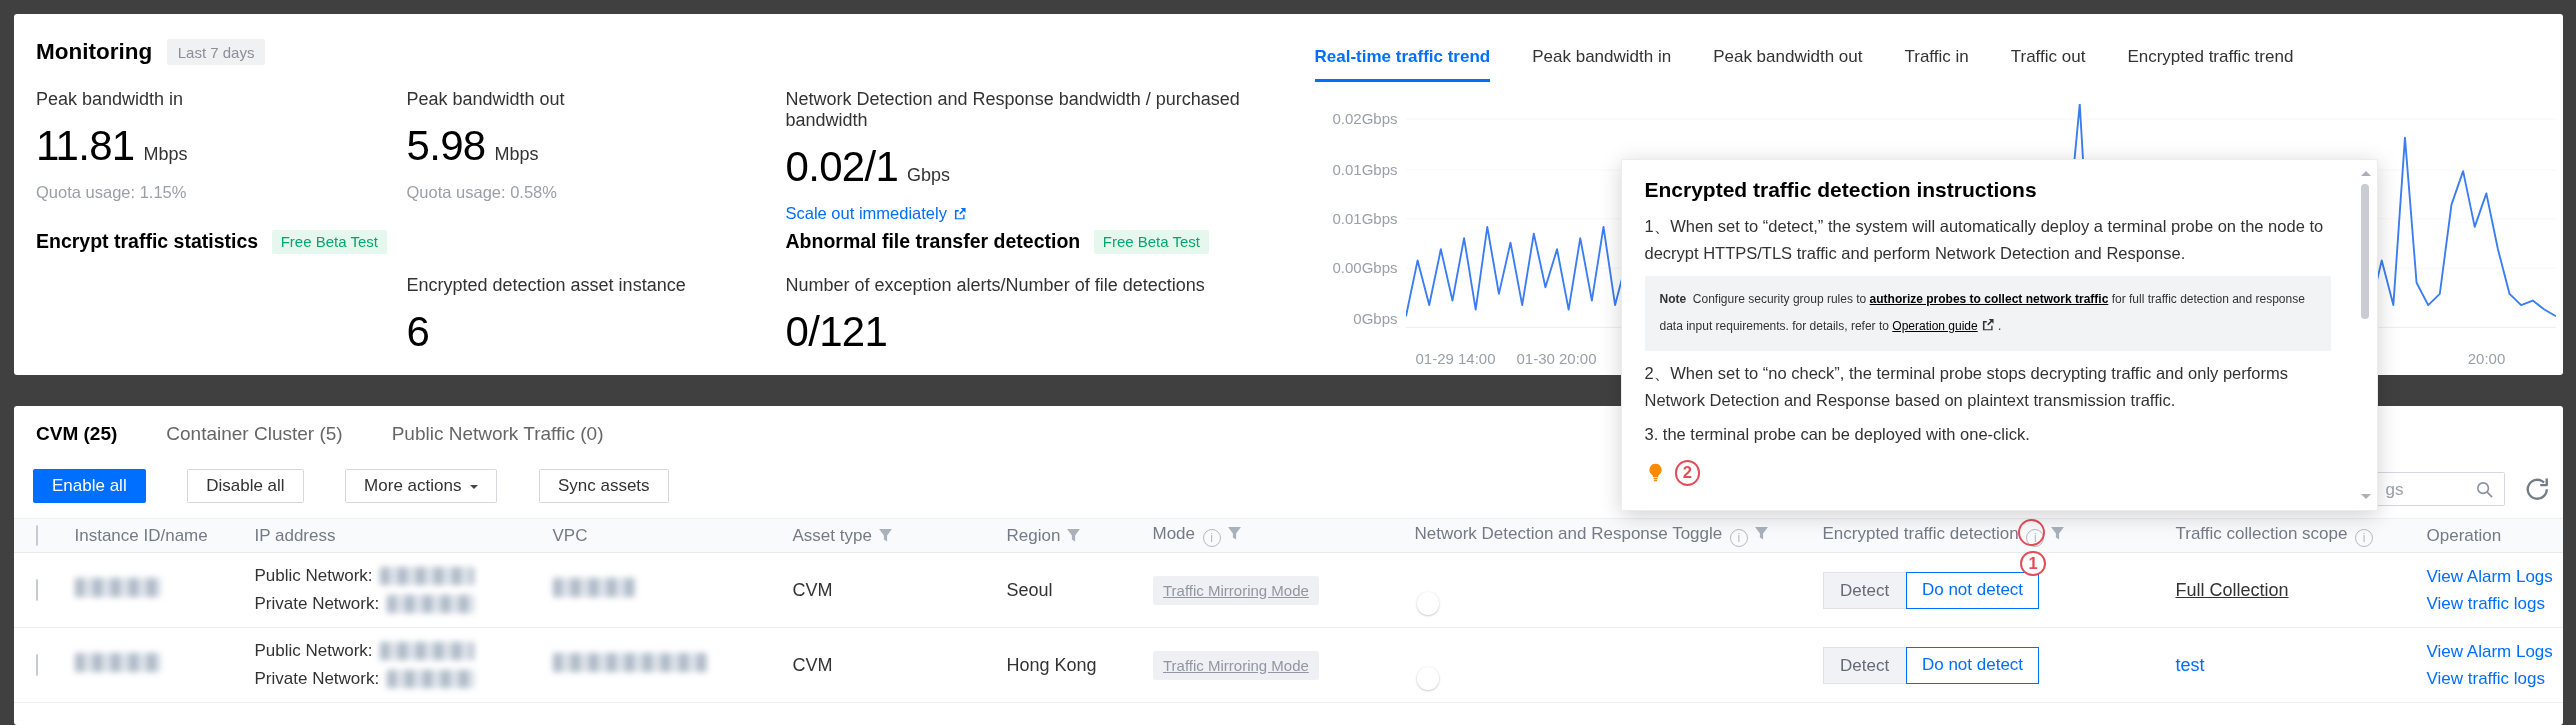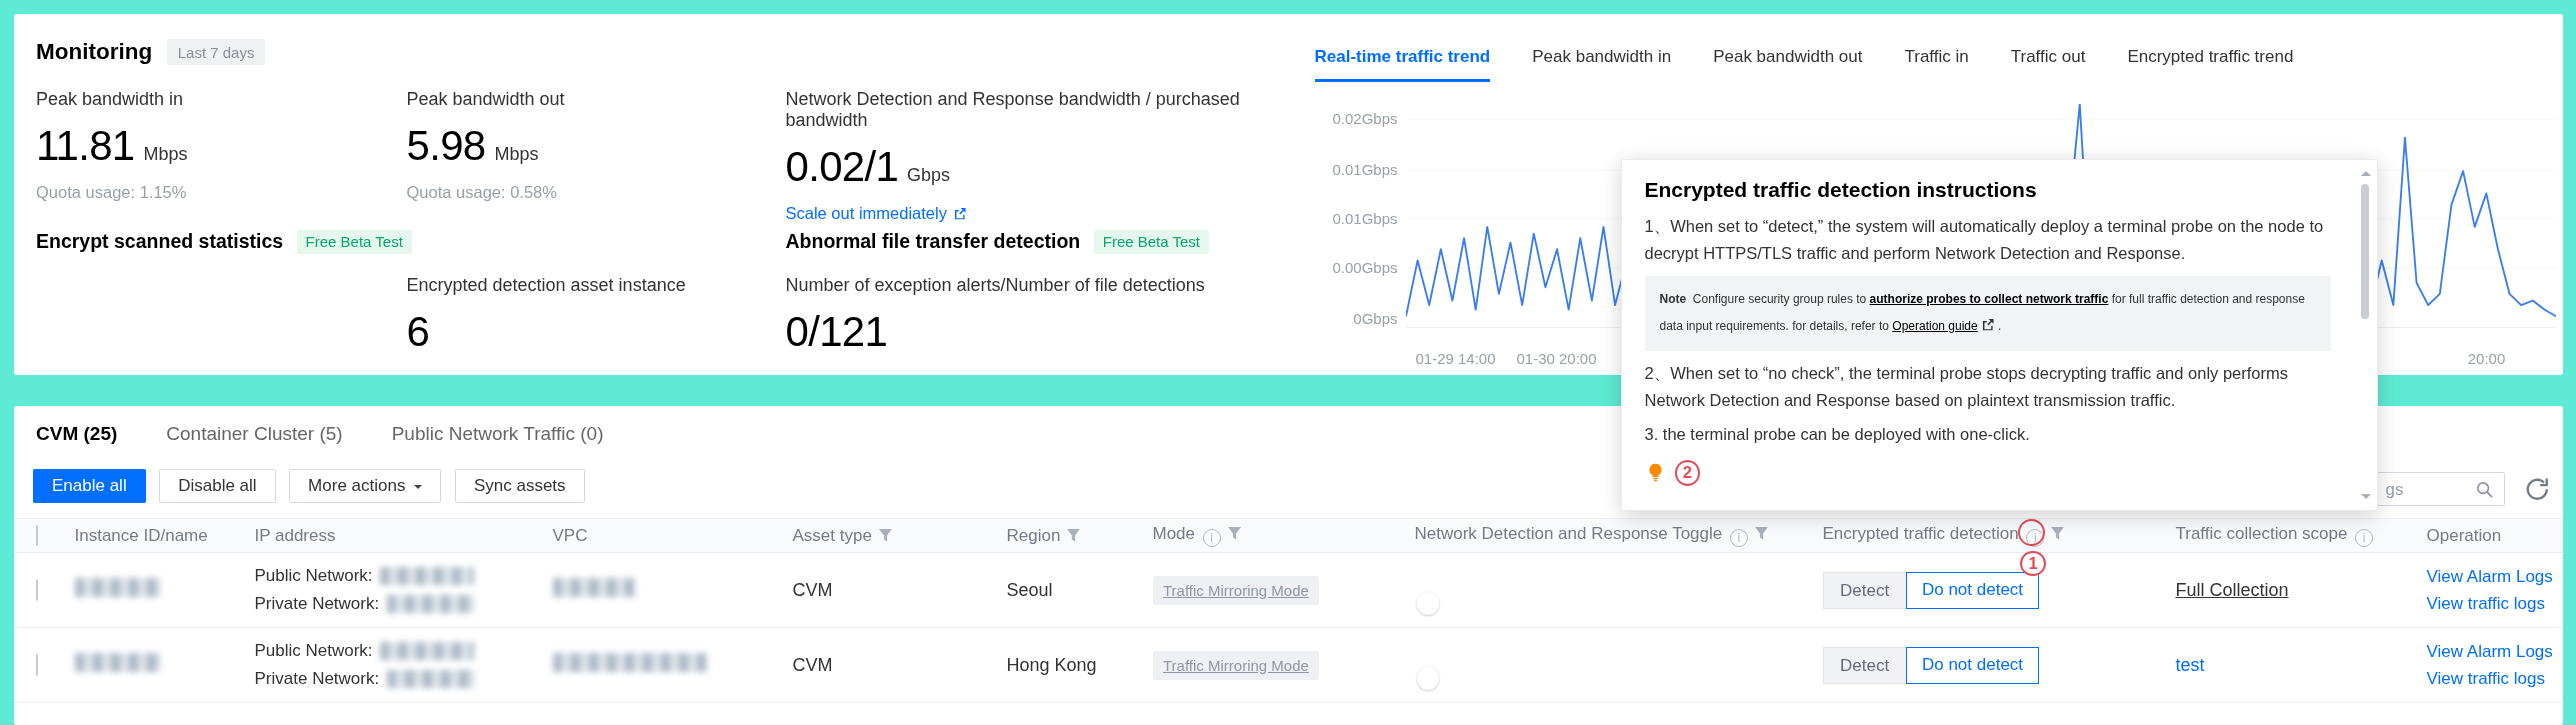--- a/index.html
+++ b/index.html
@@ -1,17 +1,17 @@
 <!DOCTYPE html>
 <html style="font-size:12px"><head>
 <meta charset="utf-8">
 <style>
   * { box-sizing: border-box; margin: 0; padding: 0; }
   body { font-family: "Liberation Sans", sans-serif; background:#eef0f4; }
-  #app { position:relative; width:2576px; height:725px; background:#5eead4; overflow:hidden; color:#333; }
+  #app { position:relative; width:2576px; height:725px; background:#404040; overflow:hidden; color:#333; }
   .card { position:absolute; background:#fff; border-radius:3px; }
   #top-card { left:13.5px; top:13.5px; width:2549px; height:361px; }
   #bottom-card { left:13.5px; top:406px; width:2549px; height:319px; }
 
   
   .mon-header { position:absolute; left:22.5px; top:25.5px; display:flex; align-items:center; gap:15px; }
   .mon-title { font-size:22.5px; font-weight:bold; color:#000; }
   .badge-gray { background:#f0f1f3; color:#8a8f99; font-size:15px; padding:4.5px 10.5px; border-radius:2.2px; }
   .badge-green { background:#e6f7ee; color:#00a870; font-size:15px; padding:3.7px 9px; border-radius:2.2px; white-space:nowrap; }
   .metric { position:absolute; width:360px; }
@@ -55,21 +55,21 @@
   .scroll-down { bottom:1.5px; border-top-color:#aab0ba; }
   .scroll-thumb { position:absolute; left:3px; top:19.5px; width:7.5px; height:135px; background:#c9ccd2; border-radius:3.7px; }
 
   
   .asset-tabs { position:absolute; left:22.5px; top:16.5px; display:flex; gap:49px; font-size:19px; color:#666; }
   .asset-tab { cursor:pointer; white-space:nowrap; }
   .asset-tab.active { color:#000; font-weight:bold; }
   .btn-row { position:absolute; left:19.5px; top:63px; display:flex; gap:13.5px; }
   .btn { height:34px; padding:0 18px; font-size:17px; display:inline-flex; align-items:center; border-radius:1.5px; cursor:pointer; white-space:nowrap; }
   .btn-primary { background:#006eff; color:#fff; border:0.7px solid #006eff; }
-  .btn-plain { background:#fff; color:#333; border:0.7px solid #d4d7dd; }
+  .btn-plain { background:#fff; color:#333; border:0.7px solid #d4d7dd;margin-left:28px; }
   .caret { width:0; height:0; border:4.5px solid transparent; border-top-color:#444; margin-left:9px; transform:translateY(3px); }
   .search-box { position:absolute; left:2210px; top:66px; width:281px; height:34px; background:#fff; border:0.7px solid #d4d7dd; border-radius:1.5px; }
   .search-text { position:absolute; left:161px; top:6.7px; font-size:17px; color:#9aa1ab; }
   .search-mag { position:absolute; right:9px; top:6.7px; width:19.5px; height:19.5px; cursor:pointer; }
   .refresh-btn { position:absolute; left:2509px; top:69px; width:28.5px; height:28.5px; cursor:pointer; }
 
   
   table { position:absolute; left:0; top:112px; width:2549px; border-collapse:collapse; table-layout:fixed; }
   th { height:34px; text-align:left; font-weight:normal; font-size:17px; color:#747b87; background:#f9fafb;
        border-top:0.7px solid #eceff3; border-bottom:0.7px solid #e7eaef; padding:0 6px 0 0; white-space:nowrap; overflow:visible; }
@@ -136,21 +136,21 @@
       <div class="link-blue">
         <span>Scale out immediately</span>
         <svg class="ext-icon" viewBox="0 0 14 14">
             <path d="M2 3h4v1.6H3.6v7h7V8H12v4.8H2z"></path>
             <path d="M8 1h5v5l-1.8-1.8L7.6 7.8 6.4 6.6l3.6-3.6z"></path>
           </svg>
       </div>
     </div>
 
     <div class="sec-header" style="left:22.5px; top:216px;">
-      <span class="sec-title">Encrypt scanned statistics</span>
+      <span class="sec-title">Encrypt traffic statistics</span>
       <span class="badge-green">Free Beta Test</span>
     </div>
     <div class="sec-header" style="left:772px; top:216px;">
       <span class="sec-title">Abnormal file transfer detection</span>
       <span class="badge-green">Free Beta Test</span>
     </div>
 
     <div class="metric" style="left:22.5px; top:261px;">
     </div>
     <div class="metric" style="left:393px; top:261px;">

